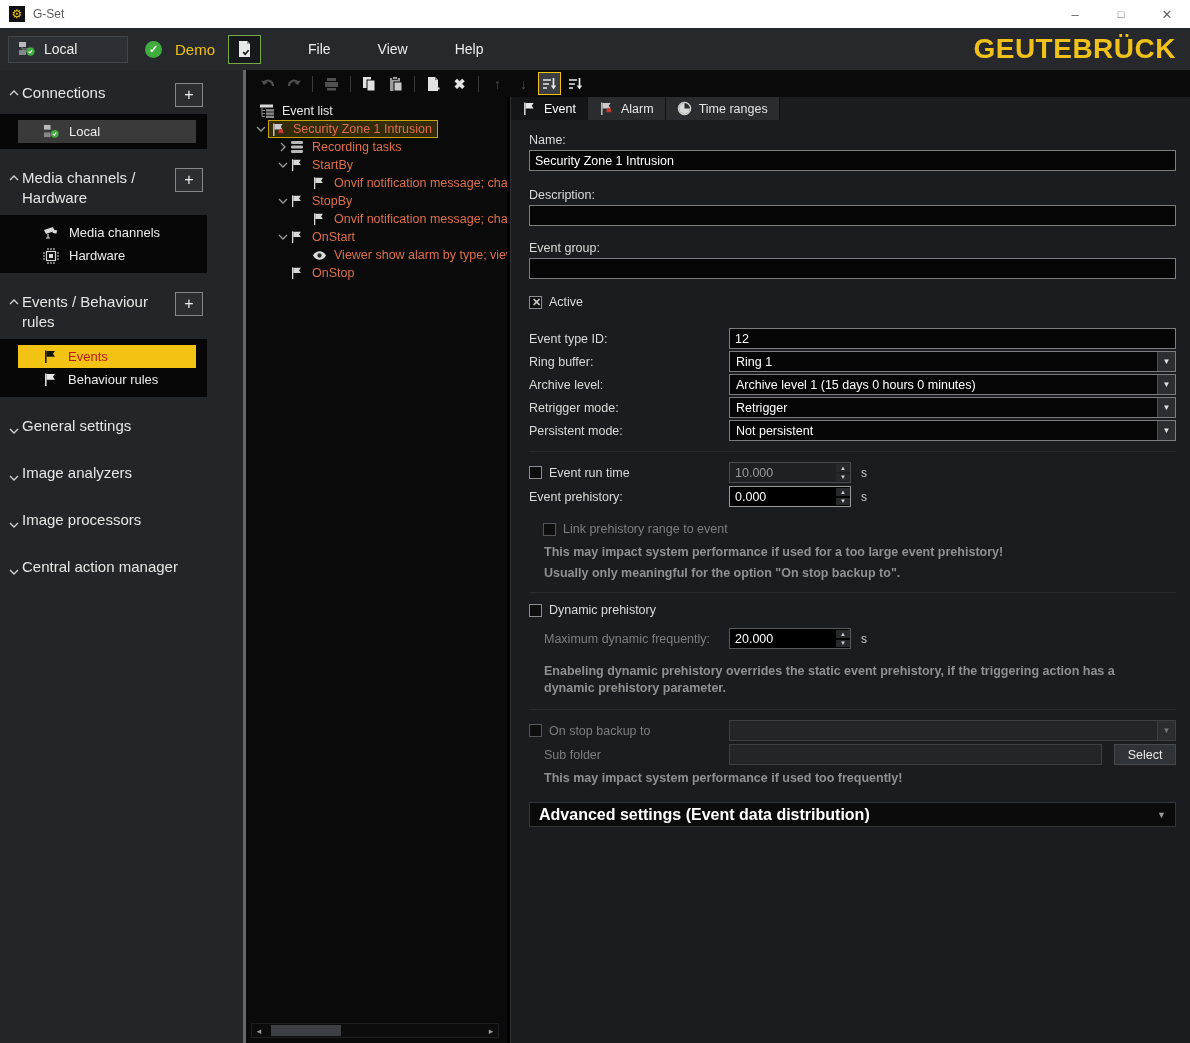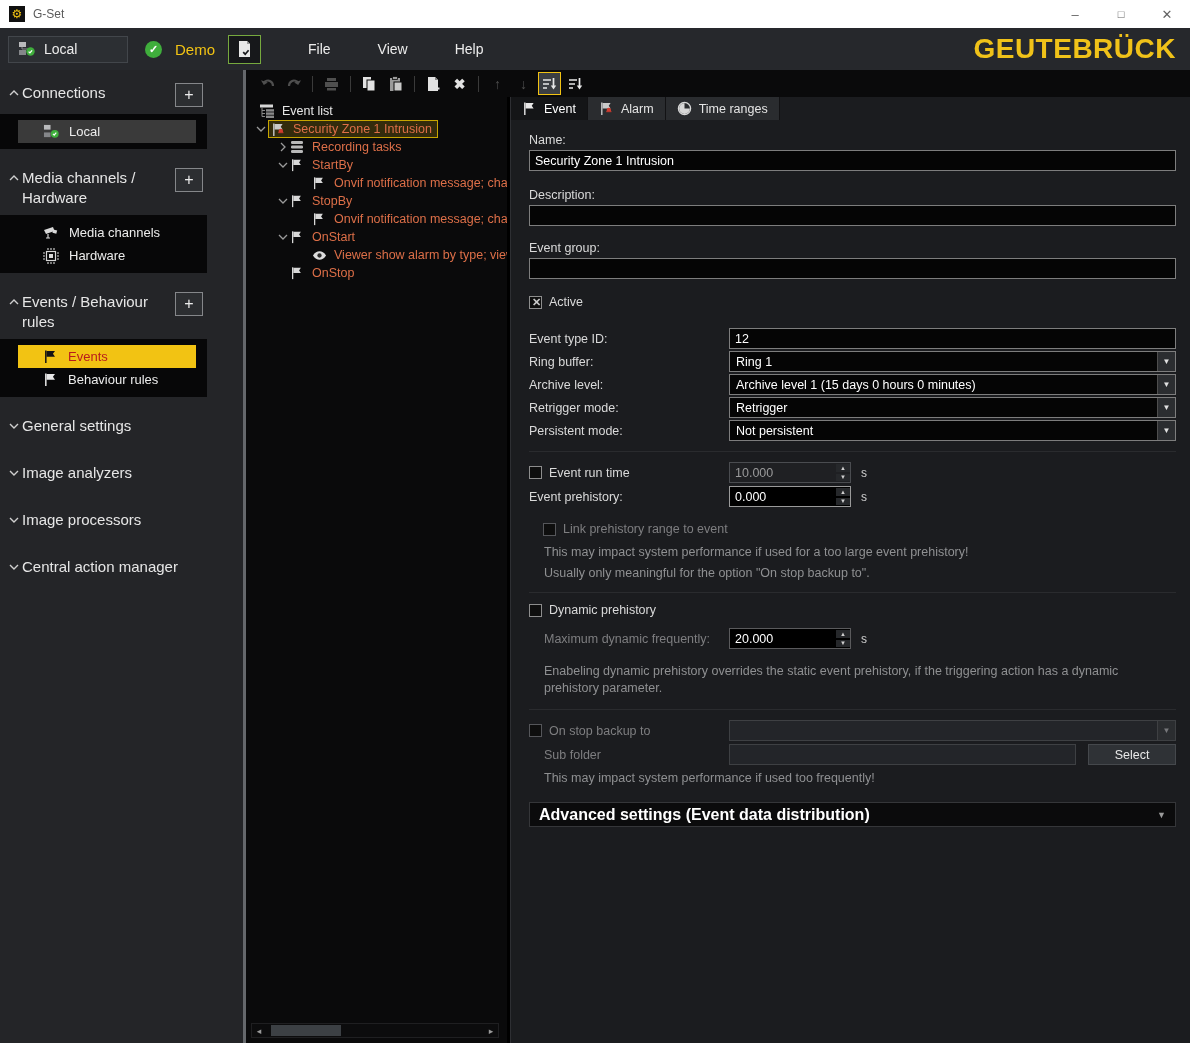--- a/index.html
+++ b/index.html
@@ -29,21 +29,21 @@
   .sidebar { width:243px; background:#242528; padding-top:13px; position:relative; flex:0 0 auto; }
   .splitter { width:3px; background:#65686c; flex:0 0 auto; }
   .sb-header { display:flex; align-items:flex-start; padding:0 0 0 8px; margin-bottom:7px; }
   .sb-chevron { width:12px; margin-top:5px; flex:0 0 auto; }
   .sb-title { color:#e6e6e6; font-size:15px; margin-left:2px; width:148px; line-height:20px; }
   .sb-add { width:28px; height:24px; margin-left:auto; margin-right:40px; background:#2c2e31; border:1px solid #85878a; color:#ececec; font-size:16px; line-height:1; display:flex; align-items:center; justify-content:center; }
   .sb-panel { background:#070708; width:207px; padding:6px 0; margin-bottom:19px; }
   .sb-row { height:23px; margin-left:18px; width:178px; display:flex; align-items:center; padding-left:25px; gap:10px; color:#ececec; font-size:13px; }
   .sb-row.selected-gray { background:#3a3a3a; }
   .sb-row.selected-yellow { background:#f2c313; color:#b91c1c; }
-  .sb-collapsed { display:flex; align-items:flex-start; padding-left:8px; margin-bottom:27px; }
+  .sb-collapsed { display:flex; align-items:flex-end; padding-left:8px; margin-bottom:27px; }
   .sb-collapsed .sb-title { width:auto; }
   
   .content { flex:1; display:flex; flex-direction:column; background:#0a0a0b; min-width:0; }
   .content-header { height:23px; display:flex; align-items:center; padding-left:20px; flex:0 0 auto; }
   .content-header span { color:#ffffff; font-weight:bold; font-size:12.5px; }
   .toolbar { height:27px; display:flex; align-items:center; padding-left:10px; gap:3px; flex:0 0 auto; }
   .tb-btn { width:23px; height:23px; display:flex; align-items:center; justify-content:center; color:#e2e2e2; font-size:14px; }
   .tb-btn.dis { color:#4f4f4f; }
   .tb-btn.hl { border:1px solid #f2c313; background:#3b3e42; }
   .tb-sep { width:1px; height:16px; background:#3a3a3a; margin:0 4px; }
@@ -83,26 +83,26 @@
   .cbrow { display:flex; align-items:center; gap:7px; }
   .srow { display:flex; align-items:center; margin-bottom:2px; }
   .srow .lcol { width:200px; flex:0 0 auto; display:flex; align-items:center; gap:7px; }
   .spinbox { width:122px; height:21px; display:flex; border:1px solid #9a9a9a; background:#000; }
   .spinbox input { flex:1; background:transparent; border:none; color:#fff; font-size:12.5px; padding:0 5px; min-width:0; font-family:Liberation Sans, sans-serif; outline:none; }
   .spinbox.dis { background:#1f2023; border-color:#4a4c50; }
   .spinbox.dis input { color:#9a9a9b; }
   .spin-arrows { width:14px; display:flex; flex-direction:column; flex:0 0 auto; margin-left:2px; }
   .spin-arrows span { flex:1; background:#26282b; color:#d0d0d0; font-size:6px; display:flex; align-items:center; justify-content:center; margin:1px 0; }
   .unit { color:#cfcfcf; font-size:12px; margin-left:10px; }
-  .fnote { color:#8f9092; font-weight:normal; font-size:12.5px; padding-left:15px; }
+  .fnote { color:#8f9092; font-weight:bold; font-size:12.5px; padding-left:15px; }
   .fsep { height:1px; background:#2a2b2e; margin:10px 0; }
   .adv-bar { height:25px; margin-top:17px; background:#0b0b0c; border:1px solid #353639; display:flex; align-items:center; padding:0 9px; }
   .adv-bar span.txt { color:#fff; font-weight:bold; font-size:16px; }
   .adv-chev { margin-left:auto; color:#9b9b9b; font-size:9px; }
-  .sel-btn { width:88px; height:21px; margin-left:12px; background:#2f3236; border:1px solid #45484c; color:#e8e8e8; font-size:12.5px; display:flex; align-items:center; justify-content:center; flex:0 0 auto;text-align:center; }
+  .sel-btn { width:62px; height:21px; margin-left:12px; background:#2f3236; border:1px solid #45484c; color:#e8e8e8; font-size:12.5px; display:flex; align-items:center; justify-content:center; flex:0 0 auto;text-align:center; }
   .indent15 { padding-left:15px; }
   svg { display:block; }
 </style>
 </head>
 <body>
 
 <div class="app">
 
   <div class="titlebar">
     <div class="app-icon">⚙</div>

